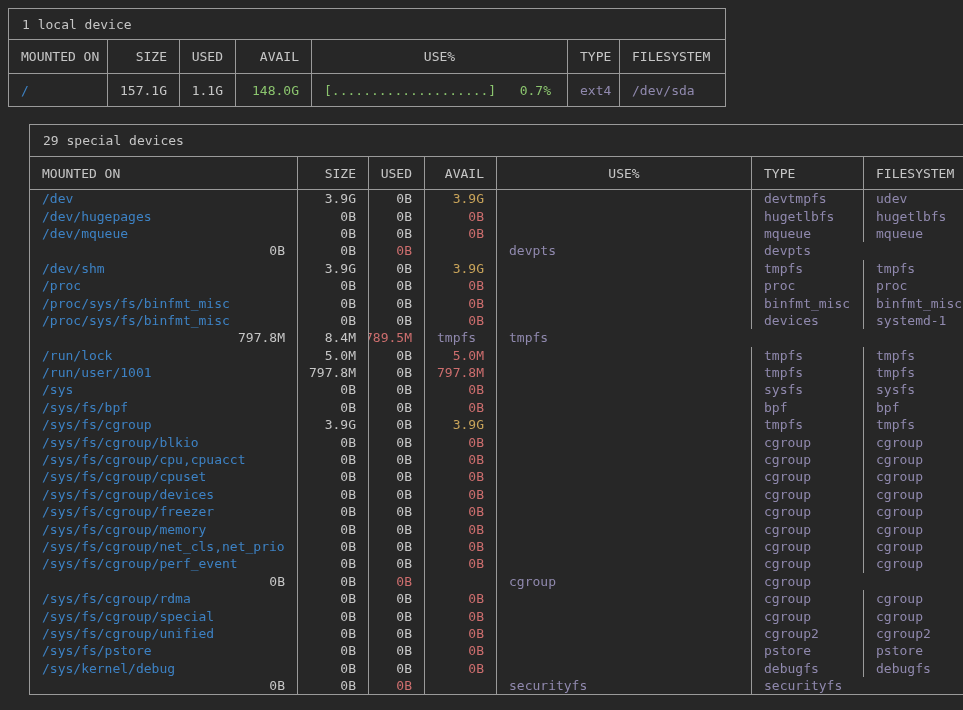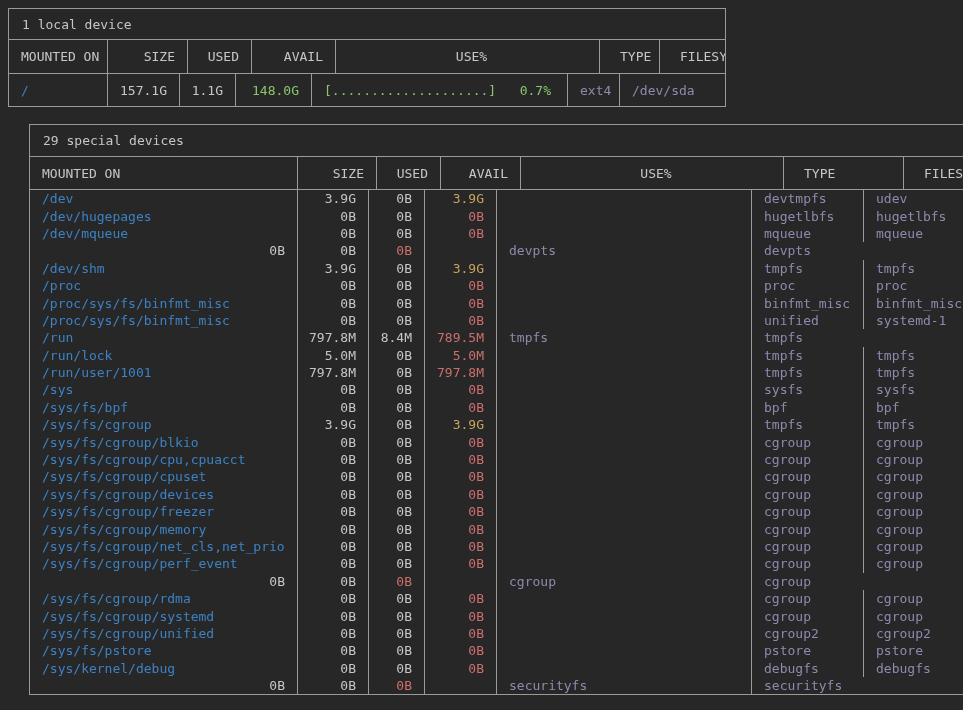--- a/index.html
+++ b/index.html
@@ -32,21 +32,21 @@
     border-bottom:1px solid var(--border);
     padding-left:13px;
     display:flex;align-items:center;
     white-space:pre;
   }
   .panel-local .panel-title{height:31px;}
   .panel-special .panel-title{height:32px;}
   .row{display:grid;align-items:center;}
   .panel-local .row{grid-template-columns:99px 72px 56px 76px 256px 52px 1fr;}
   .panel-special .row{grid-template-columns:268px 71px 56px 72px 255px 112px 1fr;}
-  .row.header{border-bottom:1px solid var(--border);gap:8px;}
+  .row.header{border-bottom:1px solid var(--border);}
   .panel-local .row.header{height:34px;}
   .panel-special .row.header{height:33px;}
   .panel-local .row.data{height:32px;}
   .panel-special .row.data{height:17.4px;text-align:center;}
   .cell{
     height:100%;
     display:flex;align-items:center;
     border-right:1px solid var(--border);
     padding:0 12px;
     white-space:pre;overflow:hidden;
@@ -164,25 +164,24 @@
           <span class="cell usebar"></span>
           <span class="cell fs">binfmt_misc</span>
           <span class="cell fs">binfmt_misc</span>
         </div>
         <div class="row data">
           <span class="cell mounted">/proc/sys/fs/binfmt_misc</span>
           <span class="cell right plain">0B</span>
           <span class="cell right plain">0B</span>
           <span class="cell right avail-red">0B</span>
           <span class="cell usebar"></span>
-          <span class="cell fs">unified</span>
+          <span class="cell fs">devices</span>
           <span class="cell fs">systemd-1</span>
         </div>
         <div class="row data">
-          <span class="cell mounted">/run</span>
           <span class="cell right plain">797.8M</span>
           <span class="cell right plain">8.4M</span>
           <span class="cell right avail-red">789.5M</span>
           <span class="cell fs">tmpfs</span>
           <span class="cell fs">tmpfs</span>
         </div>
         <div class="row data">
           <span class="cell mounted">/run/lock</span>
           <span class="cell right plain">5.0M</span>
           <span class="cell right plain">0B</span>
@@ -310,21 +309,21 @@
         <div class="row data">
           <span class="cell mounted">/sys/fs/cgroup/rdma</span>
           <span class="cell right plain">0B</span>
           <span class="cell right plain">0B</span>
           <span class="cell right avail-red">0B</span>
           <span class="cell usebar"></span>
           <span class="cell fs">cgroup</span>
           <span class="cell fs">cgroup</span>
         </div>
         <div class="row data">
-          <span class="cell mounted">/sys/fs/cgroup/systemd</span>
+          <span class="cell mounted">/sys/fs/cgroup/special</span>
           <span class="cell right plain">0B</span>
           <span class="cell right plain">0B</span>
           <span class="cell right avail-red">0B</span>
           <span class="cell usebar"></span>
           <span class="cell fs">cgroup</span>
           <span class="cell fs">cgroup</span>
         </div>
         <div class="row data">
           <span class="cell mounted">/sys/fs/cgroup/unified</span>
           <span class="cell right plain">0B</span>

